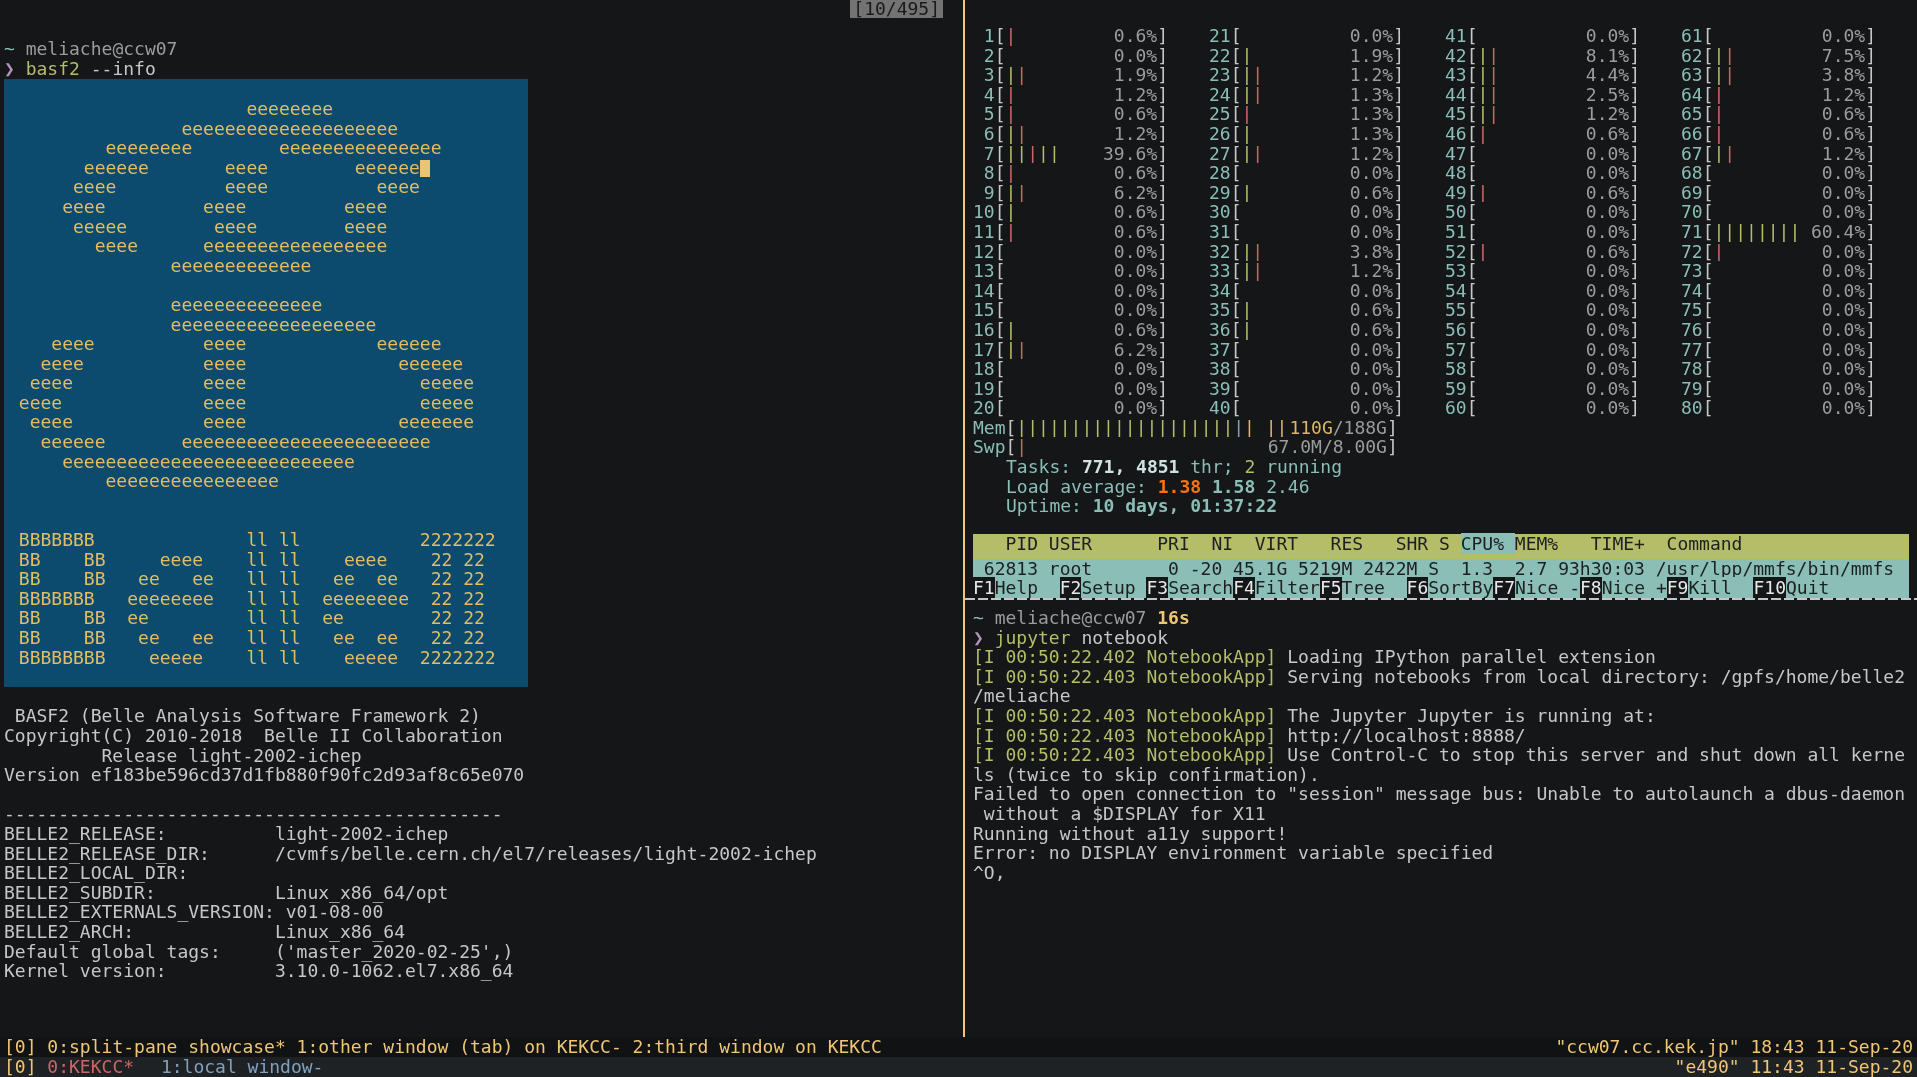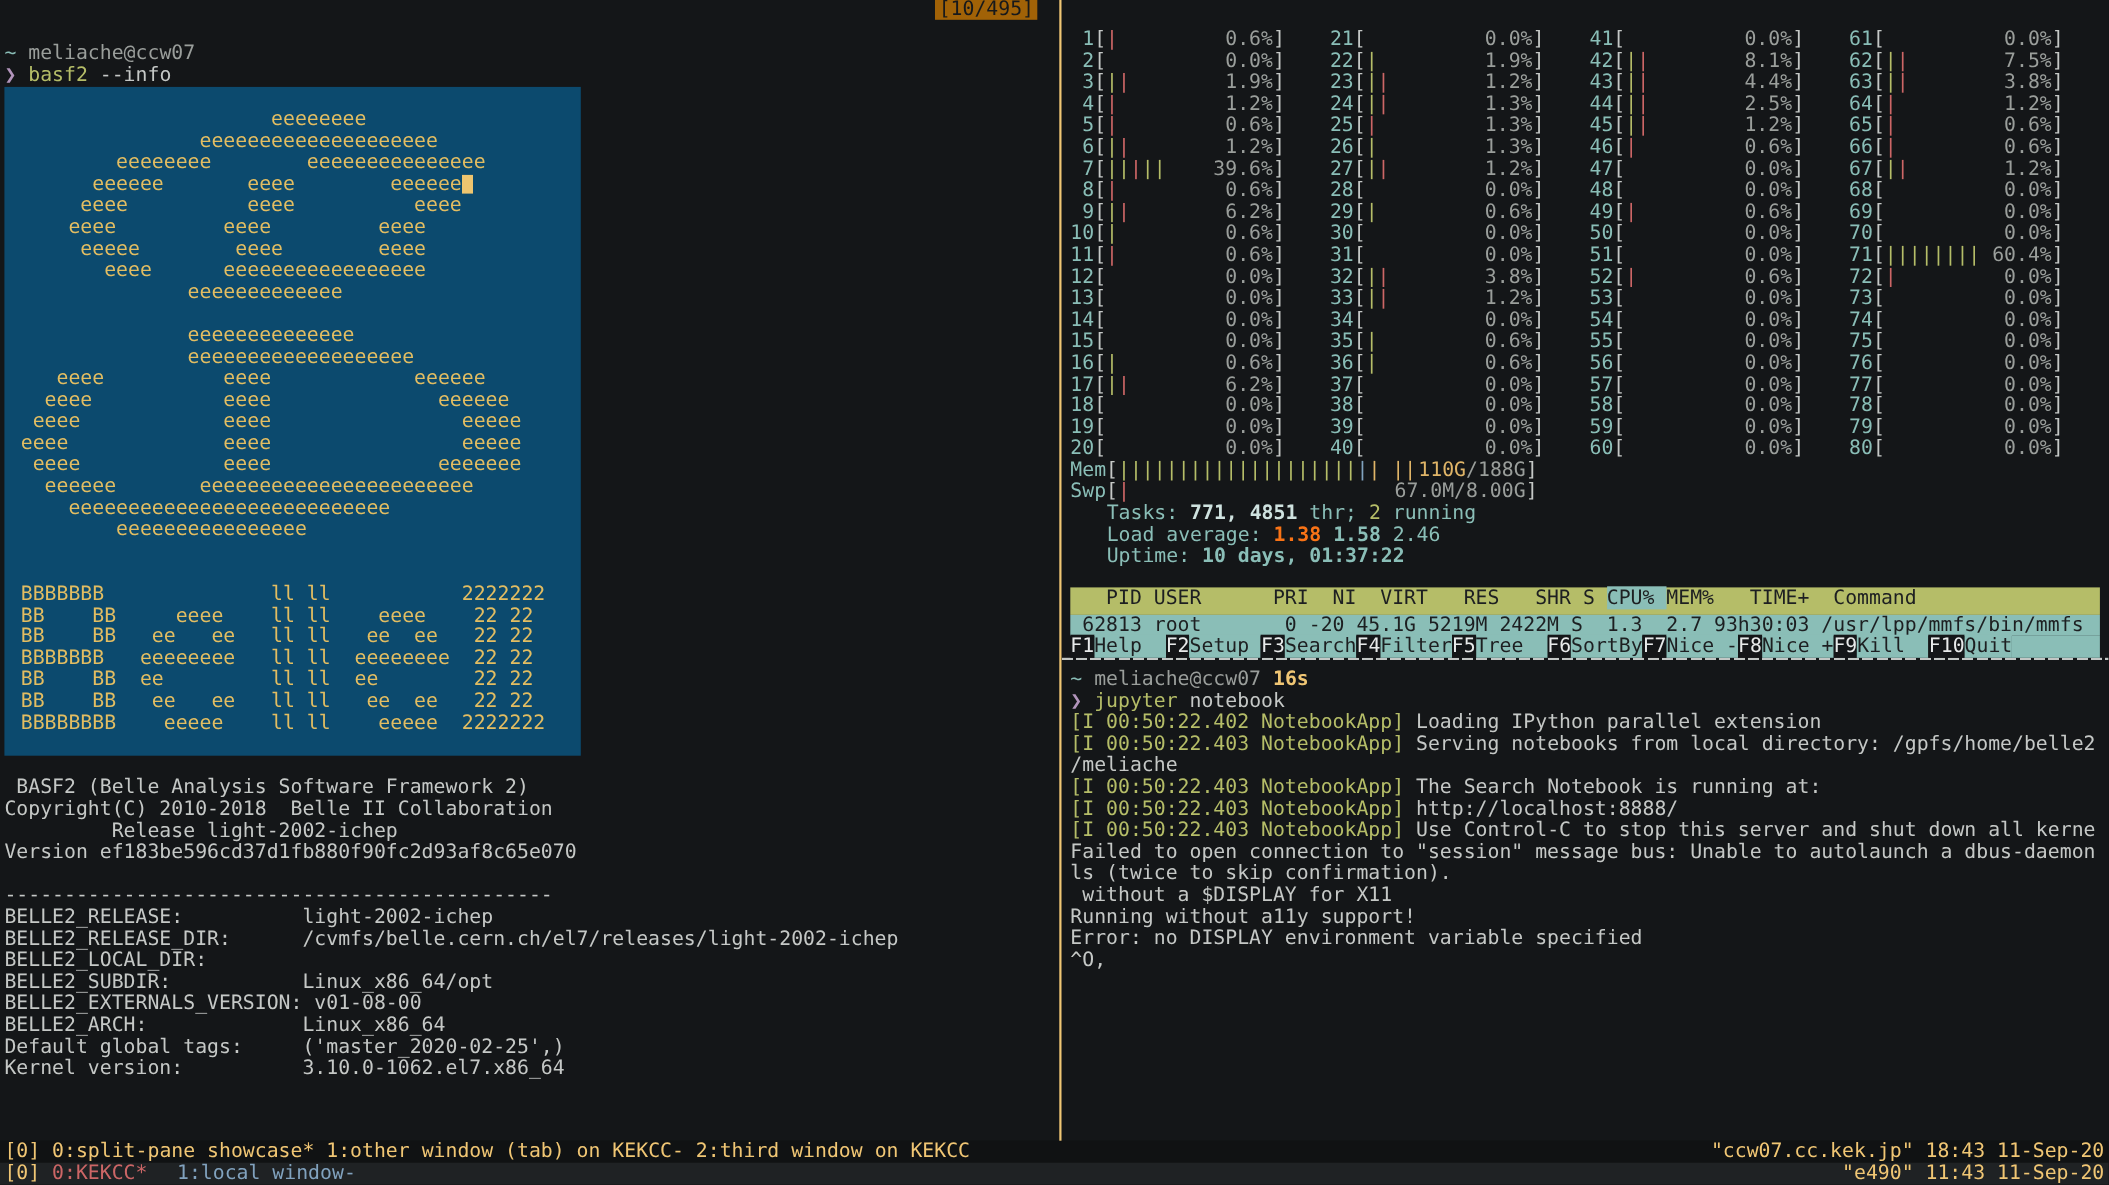--- a/index.html
+++ b/index.html
@@ -27,21 +27,21 @@
   .c-blu { color:#81a2be;margin-left:16px; }
   .c-mag { color:#b294bb; }
   .b     { font-weight:bold; }
   .s-cy{color:#8abeb7;} .s-bw{color:#f97316;font-weight:bold;}
   .s-bc{color:#8abeb7;font-weight:bold;} .s-bcw{color:#cfe2df;font-weight:bold;}
   .s-gn{color:#b5bd68;}
 
   
   .copy-badge {
     position:absolute; top:0; right:20px;
-    background:#a16207; color:#17191b; padding:0 3px; height:18px; line-height:18px;
+    background:#737373; color:#17191b; padding:0 3px; height:18px; line-height:18px;
   }
 
   
   .logo-box {
     display:inline-block;
     background:#0c4a6e;
     color:#e2bd62;
     margin-top:1px;
   }
   .logo-box .row { padding-left:4px; }
@@ -230,25 +230,25 @@
 
     <div class="hdivider"></div>
 
     <div class="shell">
       <div class="row"><span class="c-cy">~</span><span class="c-dim"> meliache@ccw07 </span><span class="c-yel b">16s</span></div>
       <div class="row"><span class="c-mag">❯ </span><span class="c-oli">jupyter</span><span class="c-fg"> notebook</span></div>
       <div id="log-block">
           <div class="row"><span class="c-oli">[I 00:50:22.402 NotebookApp]</span><span class="c-fg"> Loading IPython parallel extension</span></div>
           <div class="row"><span class="c-oli">[I 00:50:22.403 NotebookApp]</span><span class="c-fg"> Serving notebooks from local directory: /gpfs/home/belle2</span></div>
           <div class="row"><span class="c-fg">/meliache</span></div>
-          <div class="row"><span class="c-oli">[I 00:50:22.403 NotebookApp]</span><span class="c-fg"> The Search Notebook is running at:</span></div>
+          <div class="row"><span class="c-oli">[I 00:50:22.403 NotebookApp]</span><span class="c-fg"> The Jupyter Jupyter is running at:</span></div>
           <div class="row"><span class="c-oli">[I 00:50:22.403 NotebookApp]</span><span class="c-fg"> http://localhost:8888/</span></div>
           <div class="row"><span class="c-oli">[I 00:50:22.403 NotebookApp]</span><span class="c-fg"> Use Control-C to stop this server and shut down all kerne</span></div>
+          <div class="row"><span class="c-fg">ls (twice to skip confirmation).</span></div>
           <div class="row"><span class="c-fg">Failed to open connection to "session" message bus: Unable to autolaunch a dbus-daemon</span></div>
-          <div class="row"><span class="c-fg">ls (twice to skip confirmation).</span></div>
           <div class="row"><span class="c-fg"> without a $DISPLAY for X11</span></div>
           <div class="row"><span class="c-fg">Running without a11y support!</span></div>
           <div class="row"><span class="c-fg">Error: no DISPLAY environment variable specified</span></div>
           <div class="row"><span class="c-fg">^O,</span></div>
         </div>
     </div>
   </div>
 </div>
 
 <div class="statusbar sb1">

